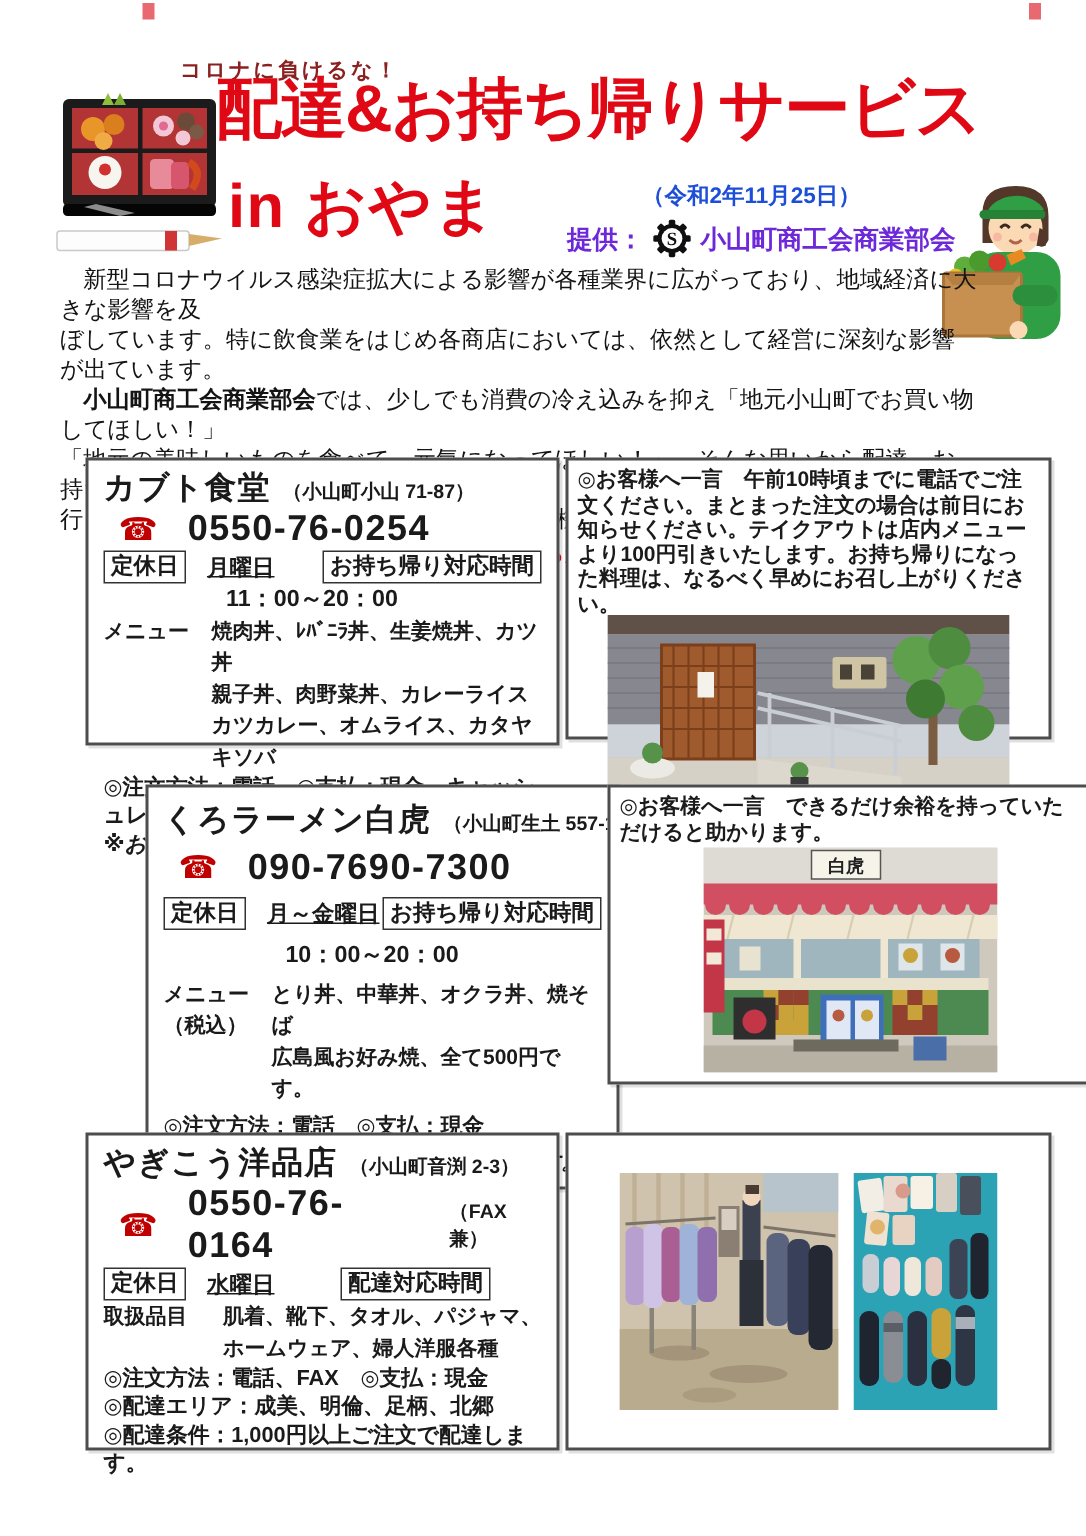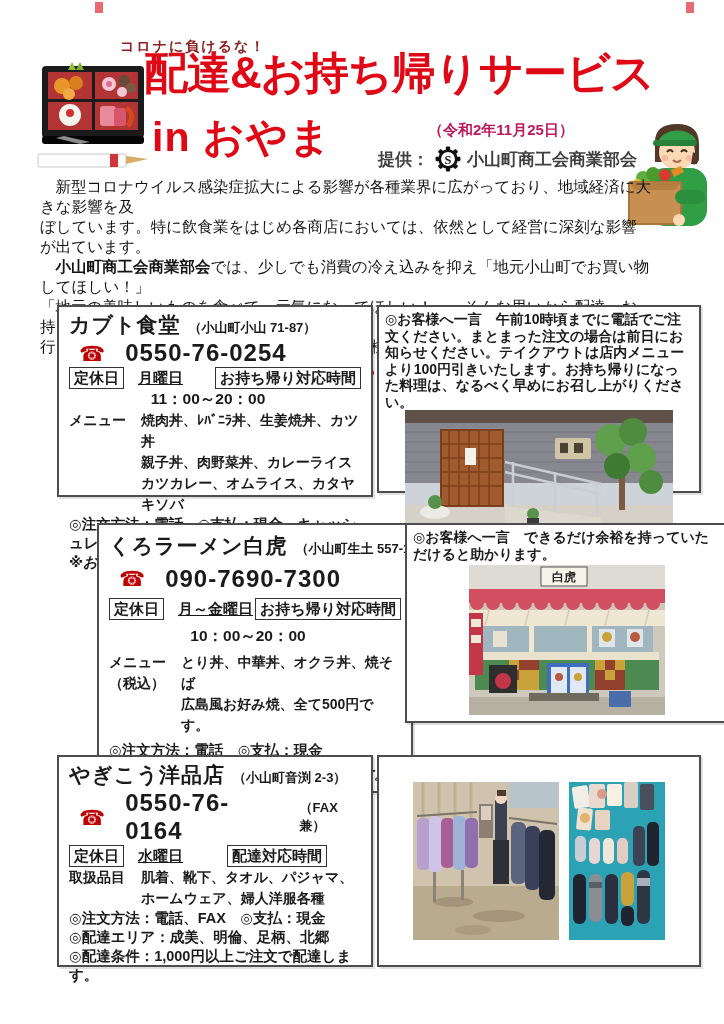--- a/index.html
+++ b/index.html
@@ -22,26 +22,26 @@
     position:absolute; left:144px; top:50px; width:566px;
     font-size:44px; font-weight:900; color:#e00814; line-height:1.05;
     letter-spacing:-1px; white-space:nowrap;
   }
   .title2 {
     position:absolute; left:152px; top:110px;
     font-size:41px; font-weight:900; color:#e00814; letter-spacing:1px;
   }
   .date-line {
     position:absolute; left:428px; top:121px;
-    font-size:15px; font-weight:600; color:#be185d;
+    font-size:15px; font-weight:600; color:#1d4ed8;
   }
   .provider-row {
     position:absolute; left:378px; top:146px;
     display:flex; align-items:center; gap:6px;
-    font-size:17px; font-weight:600; color:#404040;
+    font-size:17px; font-weight:600; color:#6d28d9;
   }
   .bento { position:absolute; left:34px; top:56px; }
   .courier { position:absolute; left:613px; top:112px; }
   
   .intro {
     position:absolute; left:40px; top:177px; width:612px;
     font-size:15.5px; line-height:1.29; font-weight:500; color:#141414;
   }
   .preline { white-space:pre-line; }
   .intro .bold { font-weight:800; }
@@ -61,21 +61,21 @@
   .store-name { font-size:21px; font-weight:800; letter-spacing:1px; white-space:nowrap; }
   .store-addr { font-size:13px; font-weight:700; white-space:nowrap; }
   .phone-row { display:flex; align-items:center; gap:20px; padding-left:10px; }
   .phone-icon { font-size:21px; color:#c00000; line-height:1; }
   .phone-number { font-size:24px; font-weight:800; letter-spacing:1px; }
   .phone-suffix { font-size:13px; font-weight:700; }
   .sched-row { display:flex; align-items:center; font-size:15px; font-weight:700; }
   .boxed { border:1.5px solid #333; padding:0 4px; line-height:1.35; white-space:nowrap; }
   .holiday-val { margin-left:14px; flex:1;text-decoration:underline; }
   .hours-val { text-align:center; padding-right:14px; font-size:15.5px; font-weight:700; }
-  .menu-row { display:flex; gap:10px; font-size:14px; font-weight:700; line-height:1.5; }
+  .menu-row { display:flex; gap:10px; font-size:14px; font-weight:700; line-height:1.5;justify-content:space-between; }
   .menu-label-col { width:62px; flex:none; }
   .plain-line { font-size:14.5px; font-weight:700; }
   .note-line { font-size:14.5px; font-weight:800; font-style:italic; }
   .comment { font-size:14px; font-weight:700; line-height:1.18; }
   .photo-area { flex:1; display:flex; align-items:center; justify-content:center; gap:10px; }
   svg { display:block; }
 </style>
 </head>
 <body>
 

